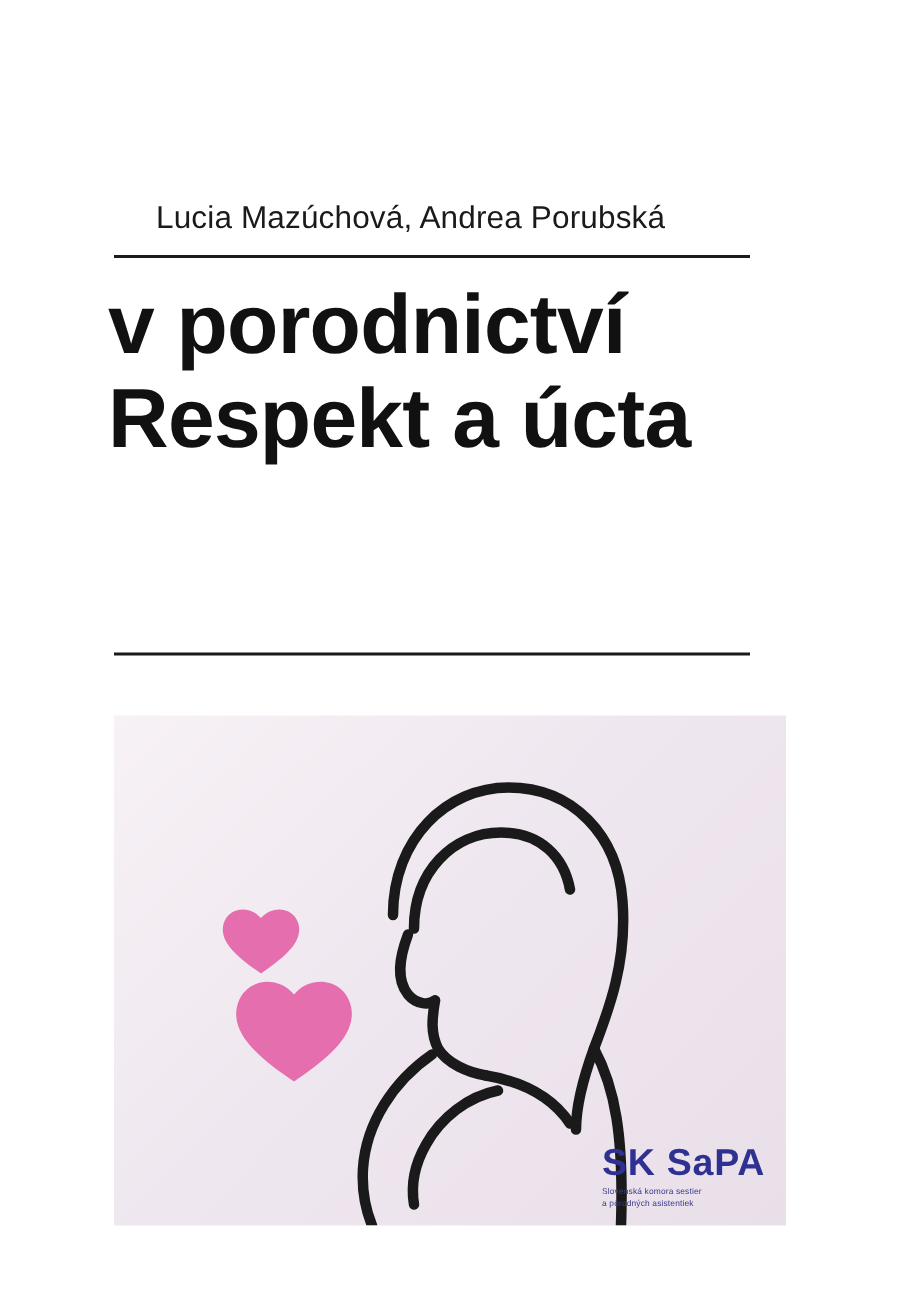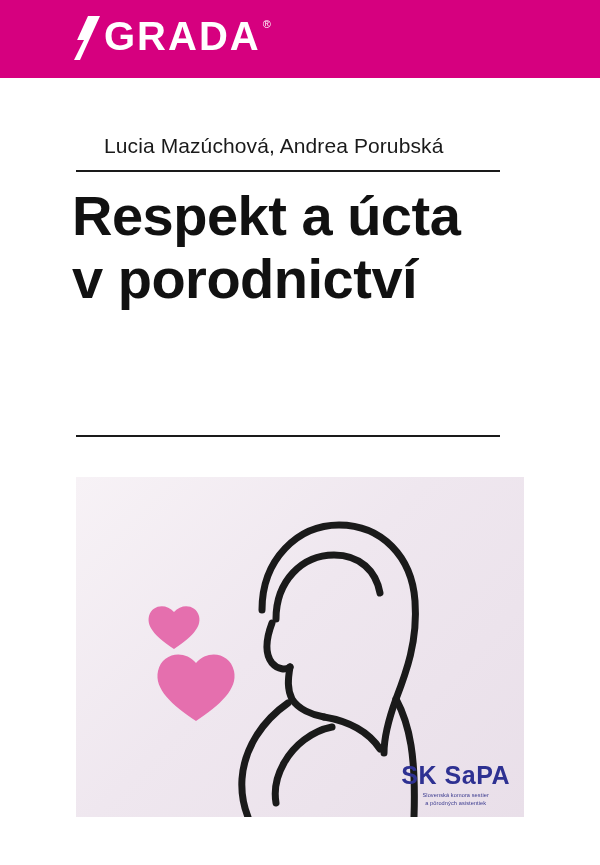--- a/index.html
+++ b/index.html
@@ -122,21 +122,21 @@
     position: absolute;
     left: 0;
     top: 0;
   }
 
   
   .sapa-badge {
     position: absolute;
     right: 14px;
     bottom: 10px;
-    text-align: center;
+    text-align: left;
     line-height: 1;
   }
   .sapa-title {
     font-size: 25px;
     font-weight: bold;
     color: #2e3192;
     letter-spacing: 0.5px;
     font-family: "Liberation Sans", sans-serif;
   }
   .sapa-title .sk { color: #2e3192; }
@@ -147,39 +147,27 @@
     letter-spacing: 0.1px;
     line-height: 1.45;
     font-family: "Liberation Sans", sans-serif;
   }
 </style>
 </head>
 <body>
 
 <div class="book-cover">
 
-  <div class="top-band">
-    <div class="publisher-logo">
-      <span class="logo-mark">
-        <svg width="34" height="46" viewBox="0 0 34 46" xmlns="http://www.w3.org/2000/svg">
-          <polygon points="2,46 22,2 34,2 14,46" fill="#ffffff"></polygon>
-          <polygon points="0,46 10,26 18,26 8,46" fill="#d6007f"></polygon>
-        </svg>
-      </span>
-      <span class="logo-text">GRADA</span>
-      <span class="logo-reg">®</span>
-    </div>
-  </div>
 
   <div class="authors">Lucia Mazúchová, Andrea Porubská</div>
   <div class="rule-top"></div>
 
   <div class="title">
+    <div>v porodnictví</div>
     <div>Respekt a úcta</div>
-    <div>v porodnictví</div>
   </div>
   <div class="rule-bottom"></div>
 
   <div class="illustration">
     <svg width="448" height="340" viewBox="0 0 448 340" xmlns="http://www.w3.org/2000/svg">
 
       <g fill="none" stroke="#1a1a1a" stroke-width="7" stroke-linecap="round" stroke-linejoin="round">
 
         <path d="M186 133 C186 82 222 48 263 48 C306 48 336 80 339 124
                  C342 164 330 196 320 222 C312 244 308 262 308 276"></path>

